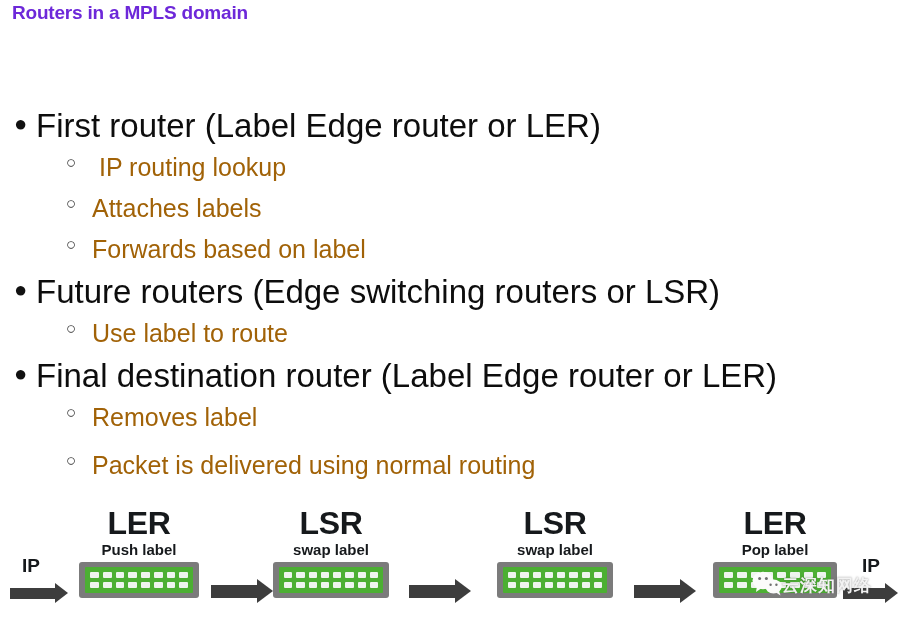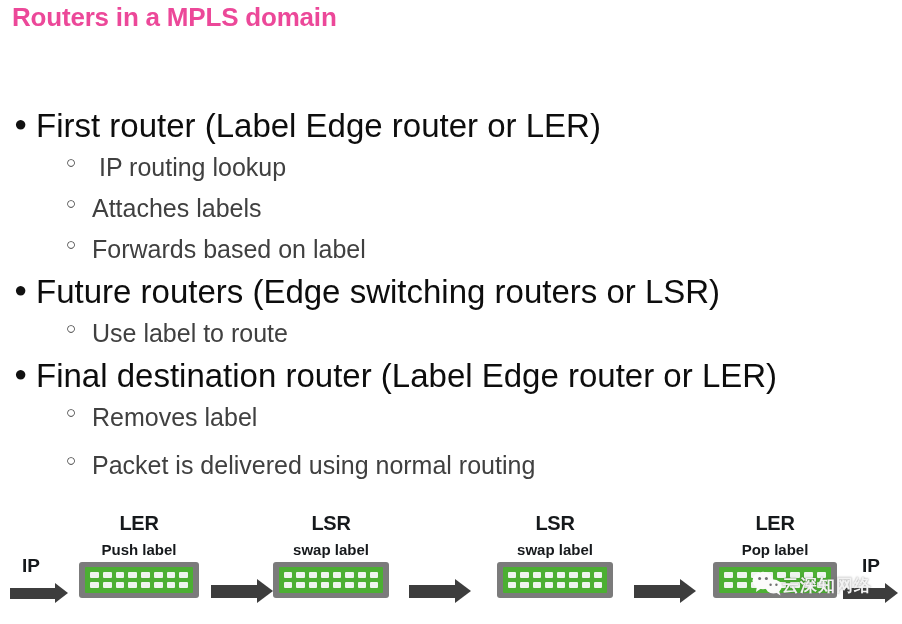--- a/index.html
+++ b/index.html
@@ -18,23 +18,23 @@
     position: relative;
     width: 902px;
     height: 624px;
   }
 
   
   .slide-title {
     position: absolute;
     left: 12px;
     top: 2px;
-    font-size: 26px;
-    font-weight: bold;
-    color: #ec4899;
+    font-size: 19px;
+    font-weight: bold;
+    color: #6d28d9;
     letter-spacing: -0.2px;
     white-space: nowrap;
   }
 
   
   .bullets {
     position: absolute;
     left: 0;
     top: 104px;
     width: 902px;
@@ -65,41 +65,41 @@
   }
   .b-text-1 {
     font-size: 33px;
     line-height: 43px;
     color: #0d0d0d;
     font-weight: normal;
   }
   .b-text-2 {
     font-size: 25px;
     line-height: 41px;
-    color: #404040;
+    color: #a16207;
     font-weight: normal;
     white-space: pre;
   }
   .gap-extra { margin-top: 7px; }
 
   
   .diagram {
     position: absolute;
     left: 0;
     top: 500px;
     width: 902px;
     height: 124px;
   }
 
   .node {
     position: absolute;
     text-align: center;
   }
   .node-title {
-    font-size: 20px;
+    font-size: 32px;
     font-weight: bold;
     color: #16191c;
     line-height: 30px;
     letter-spacing: -0.3px;
   }
   .node-action {
     font-size: 15px;
     font-weight: bold;
     color: #16191c;
     line-height: 19px;

